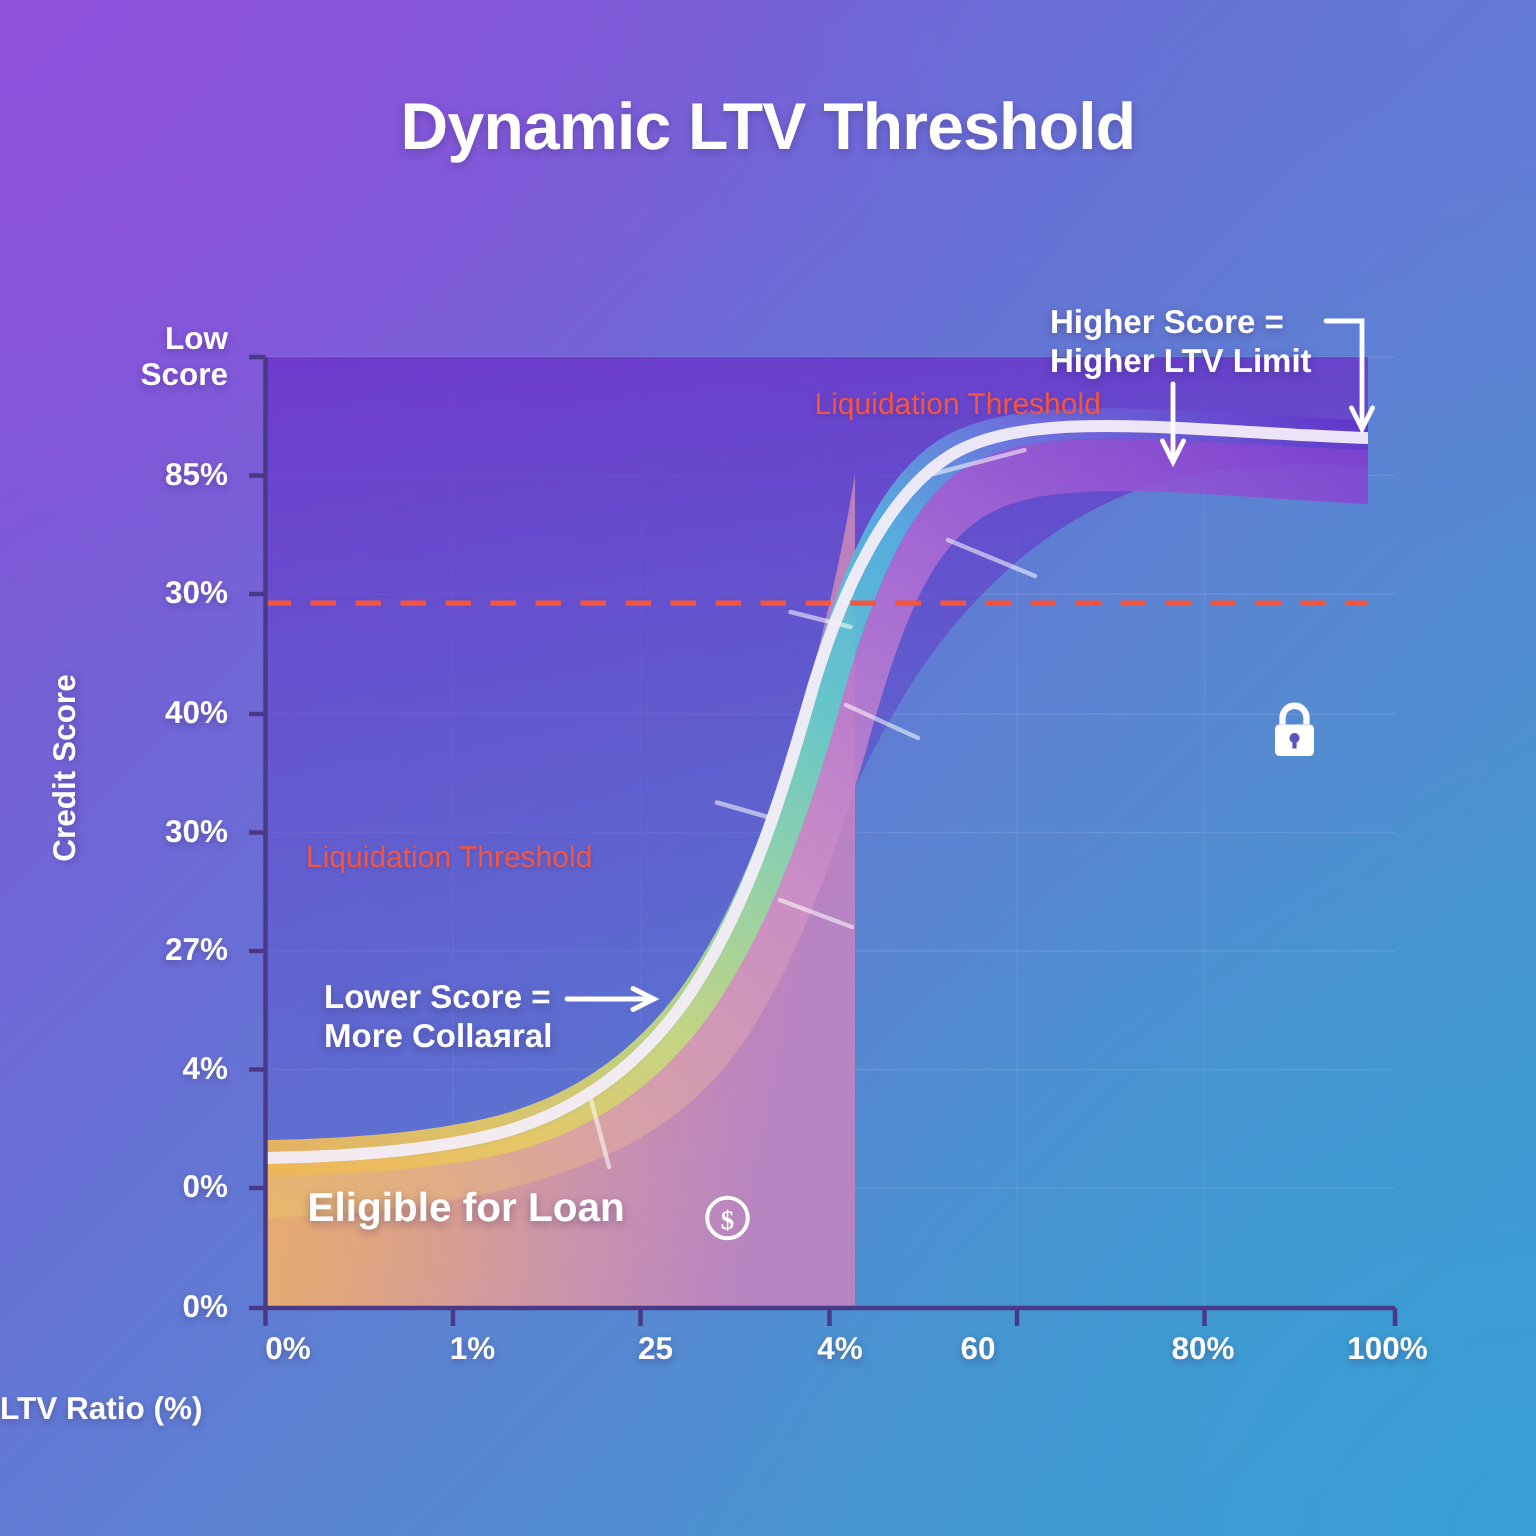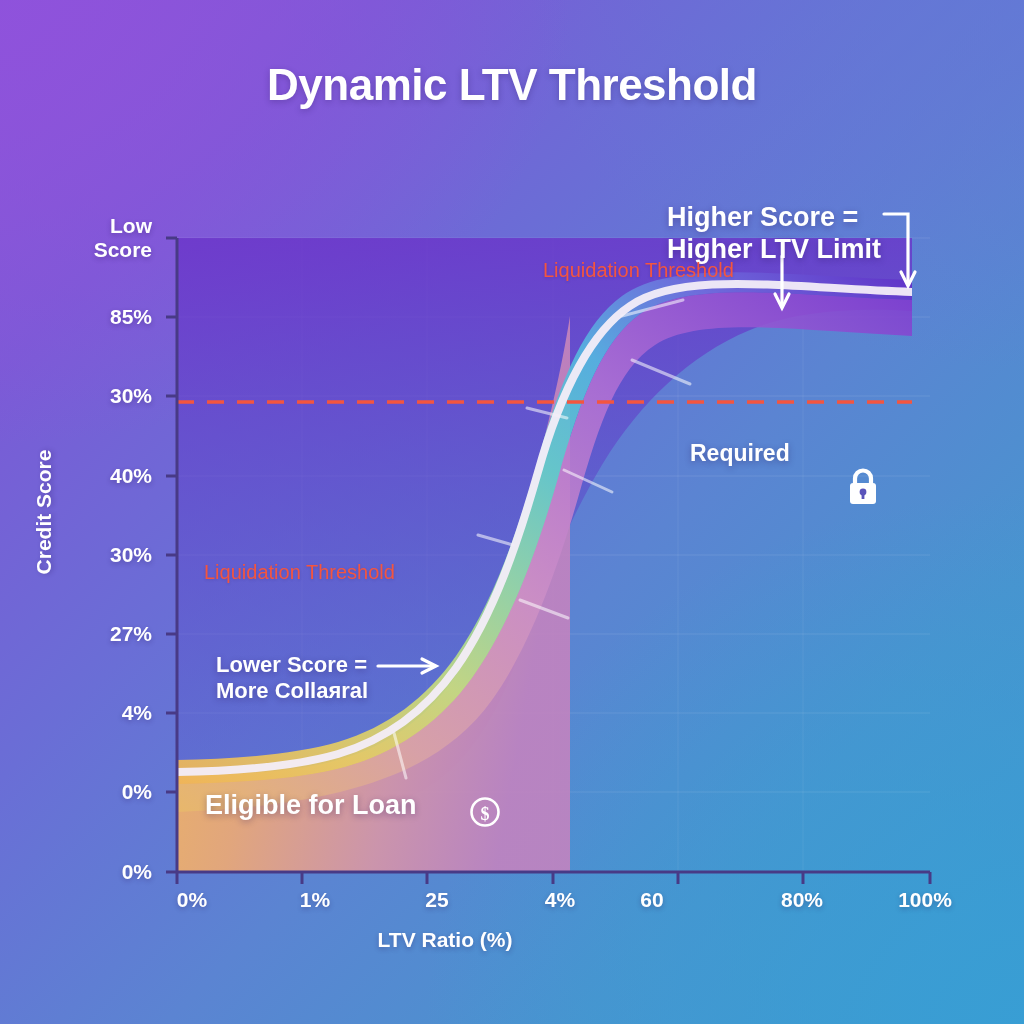--- a/index.html
+++ b/index.html
@@ -65,21 +65,20 @@
     color: #ffffff;
     white-space: nowrap;
     text-shadow: 0 2px 5px rgba(40,20,90,0.30);
   }
 
   .xlabel {
     position: absolute;
     left: 0;
     top: 928px;
     width: 890px;
-    text-align: center;
     font-size: 21px;
     font-weight: bold;
     color: #ffffff;
     text-shadow: 0 2px 5px rgba(40,20,90,0.30);
   }
 
   .ytick {
     position: absolute;
     right: 0;
     text-align: right;
@@ -117,22 +116,22 @@
 
   .annot {
     position: absolute;
     font-weight: bold;
     color: #ffffff;
     line-height: 1.18;
     text-shadow: 0 2px 6px rgba(40,20,90,0.35);
   }
   .annot-higher {
     top: 202px;
-    left: 667px;
-    font-size: 27px;
+    left: 700px;
+    font-size: 22px;
     white-space: nowrap;
   }
   .annot-collat {
     top: 440px;
     left: 690px;
     font-size: 23px;
     white-space: nowrap;
   }
   .annot-lower {
     top: 652px;
@@ -378,21 +377,20 @@
   <div class="xtick" style="left:925px">100%</div>
 
   <div class="xlabel">LTV Ratio (%)</div>
 
   <div class="annot annot-higher">
     <div>Higher Score =</div>
     <div>Higher LTV Limit</div>
   </div>
 
   <div class="annot annot-collat">
-    <div>Required</div>
   </div>
 
   <div class="annot annot-eligible">
     <span>Eligible for Loan</span>
   </div>
 
   <div class="annot annot-lower">
     <div>Lower Score =</div>
     <div>More Collaяral</div>
   </div>

